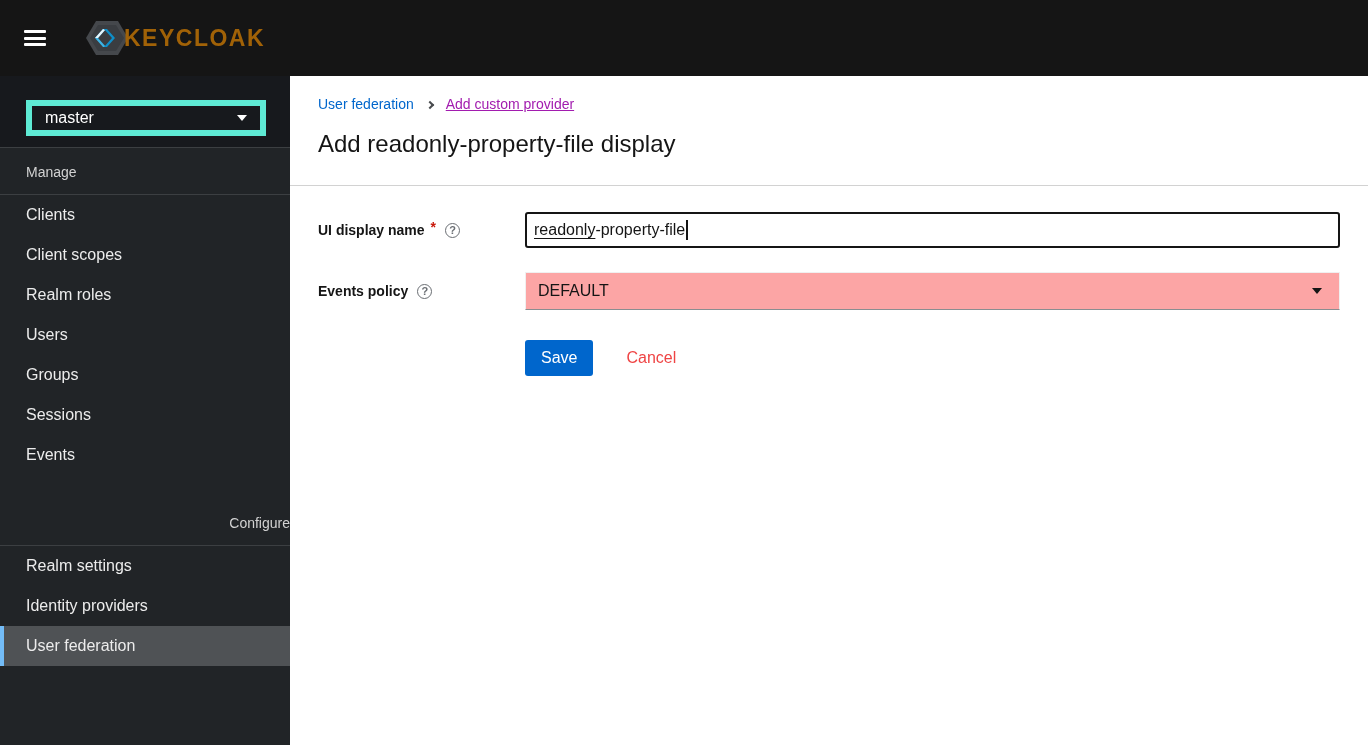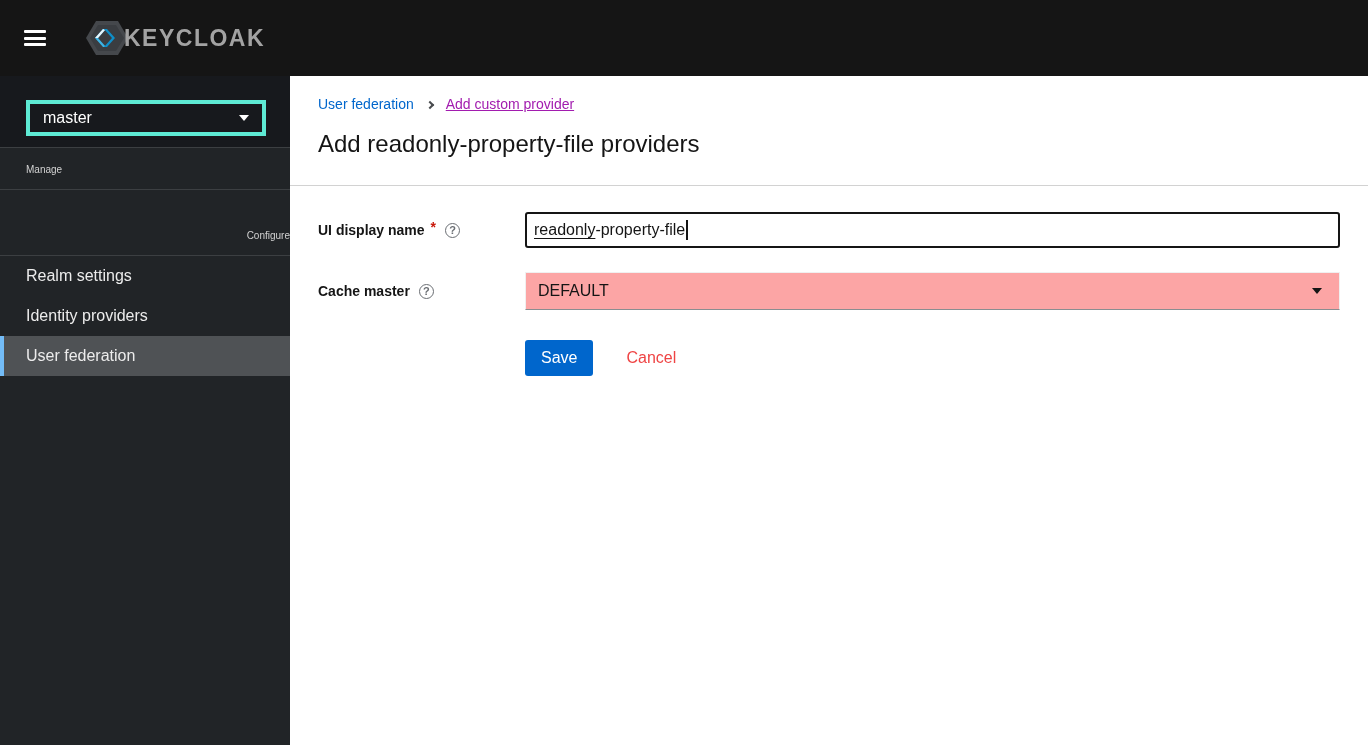--- a/index.html
+++ b/index.html
@@ -5,32 +5,32 @@
   * { box-sizing: border-box; }
   html,body { margin:0; padding:0; width:1368px; height:745px; overflow:hidden;
               font-family:"Liberation Sans", sans-serif; background:#fff; }
 
   
   .masthead { height:76px; background:#151515; display:flex; align-items:center; padding-left:24px; }
   .hamburger { background:none; border:none; padding:0; margin:0; width:22px; height:16px;
                display:flex; flex-direction:column; justify-content:space-between; cursor:pointer; }
   .hamburger span { display:block; height:3px; background:#fff; border-radius:1px; }
   .brand { display:flex; align-items:center; margin-left:36px; cursor:pointer; }
-  .brand-text { color:#a3a3a3; font-weight:bold; font-size:23px; letter-spacing:1.5px; margin-left:-4px; }
+  .brand-text { color:#a16207; font-weight:bold; font-size:23px; letter-spacing:1.5px; margin-left:-4px; }
 
   
   .layout { display:flex; height:669px; }
 
   
   .sidebar { width:290px; flex-shrink:0; background:#212427; display:flex; flex-direction:column; }
   .realm-block { background:#17191d; padding:24px 24px 11px 26px; border-bottom:1px solid #3c3f42; }
-  .realm-toggle { width:240px; height:36px; background:transparent; border:4px solid #5eead4;
+  .realm-toggle { width:240px; height:36px; background:transparent; border:6px solid #5eead4;
                   color:#fff; font-size:16px; font-family:inherit; display:flex; align-items:center;
                   justify-content:space-between; padding:0 13px; cursor:pointer; }
-  .nav-section-title { color:#d2d2d2; font-size:10px; padding:16px 0 14px 26px; border-bottom:1px solid #3c3f42; }
+  .nav-section-title { color:#d2d2d2; font-size:14px; padding:16px 0 14px 26px; border-bottom:1px solid #3c3f42; }
   .nav-section.configure { margin-top:24px;text-align:right; }
   .sidebar ul { list-style:none; margin:0; padding:0; }
   .sidebar li { height:40px; display:flex; align-items:center; padding-left:26px;
                 color:#ececec; font-size:16px; cursor:pointer; }
   .sidebar li.selected { background:#4f5255; border-left:4px solid #73bcf7; padding-left:22px; }
 
   
   .main { flex:1; background:#fff; }
   .page-header { height:110px; padding:20px 0 0 28px; border-bottom:1px solid #d2d2d2; }
   .breadcrumb { display:flex; align-items:center; gap:13px; font-size:14px; height:16px; }
@@ -94,61 +94,70 @@
     <nav class="sidebar">
       <div class="realm-block">
         <button class="realm-toggle">
           <span>master</span>
           <span class="caret-down white"></span>
         </button>
       </div>
 
       <div class="nav-section">
         <div class="nav-section-title">Manage</div>
+        <ul>
+          <li>Clients</li>
+          <li>Client scopes</li>
+          <li>Realm roles</li>
+          <li>Users</li>
+          <li>Groups</li>
+          <li>Sessions</li>
+          <li>Events</li>
+        </ul>
       </div>
 
       <div class="nav-section configure">
         <div class="nav-section-title">Configure</div>
         <ul>
           <li>Realm settings</li>
           <li>Identity providers</li>
           <li class="selected">User federation</li>
         </ul>
       </div>
     </nav>
 
     <main class="main">
 
       <div class="page-header">
         <nav class="breadcrumb">
           <a>User federation</a>
           <span class="crumb-sep"></span>
           <span class="crumb-current">Add custom provider</span>
         </nav>
-        <h1>Add readonly-property-file providers</h1>
+        <h1>Add readonly-property-file display</h1>
       </div>
 
       <div class="form">
 
         <div class="row">
           <div class="label-cell">
             <span>UI display name</span>
             <span class="required">*</span>
             <span class="help-icon">?</span>
           </div>
           <div class="text-input">
             <span class="misspell">readonly</span>
               <span>-property-file</span>
               <span class="text-caret"></span>
           </div>
         </div>
 
         <div class="row">
           <div class="label-cell">
-            <span>Cache master</span>
+            <span>Events policy</span>
             <span class="help-icon">?</span>
           </div>
           <div class="select">
             <span>DEFAULT</span>
             <span class="caret-down"></span>
           </div>
         </div>
 
         <div class="actions">
           <button class="btn-primary">Save</button>

